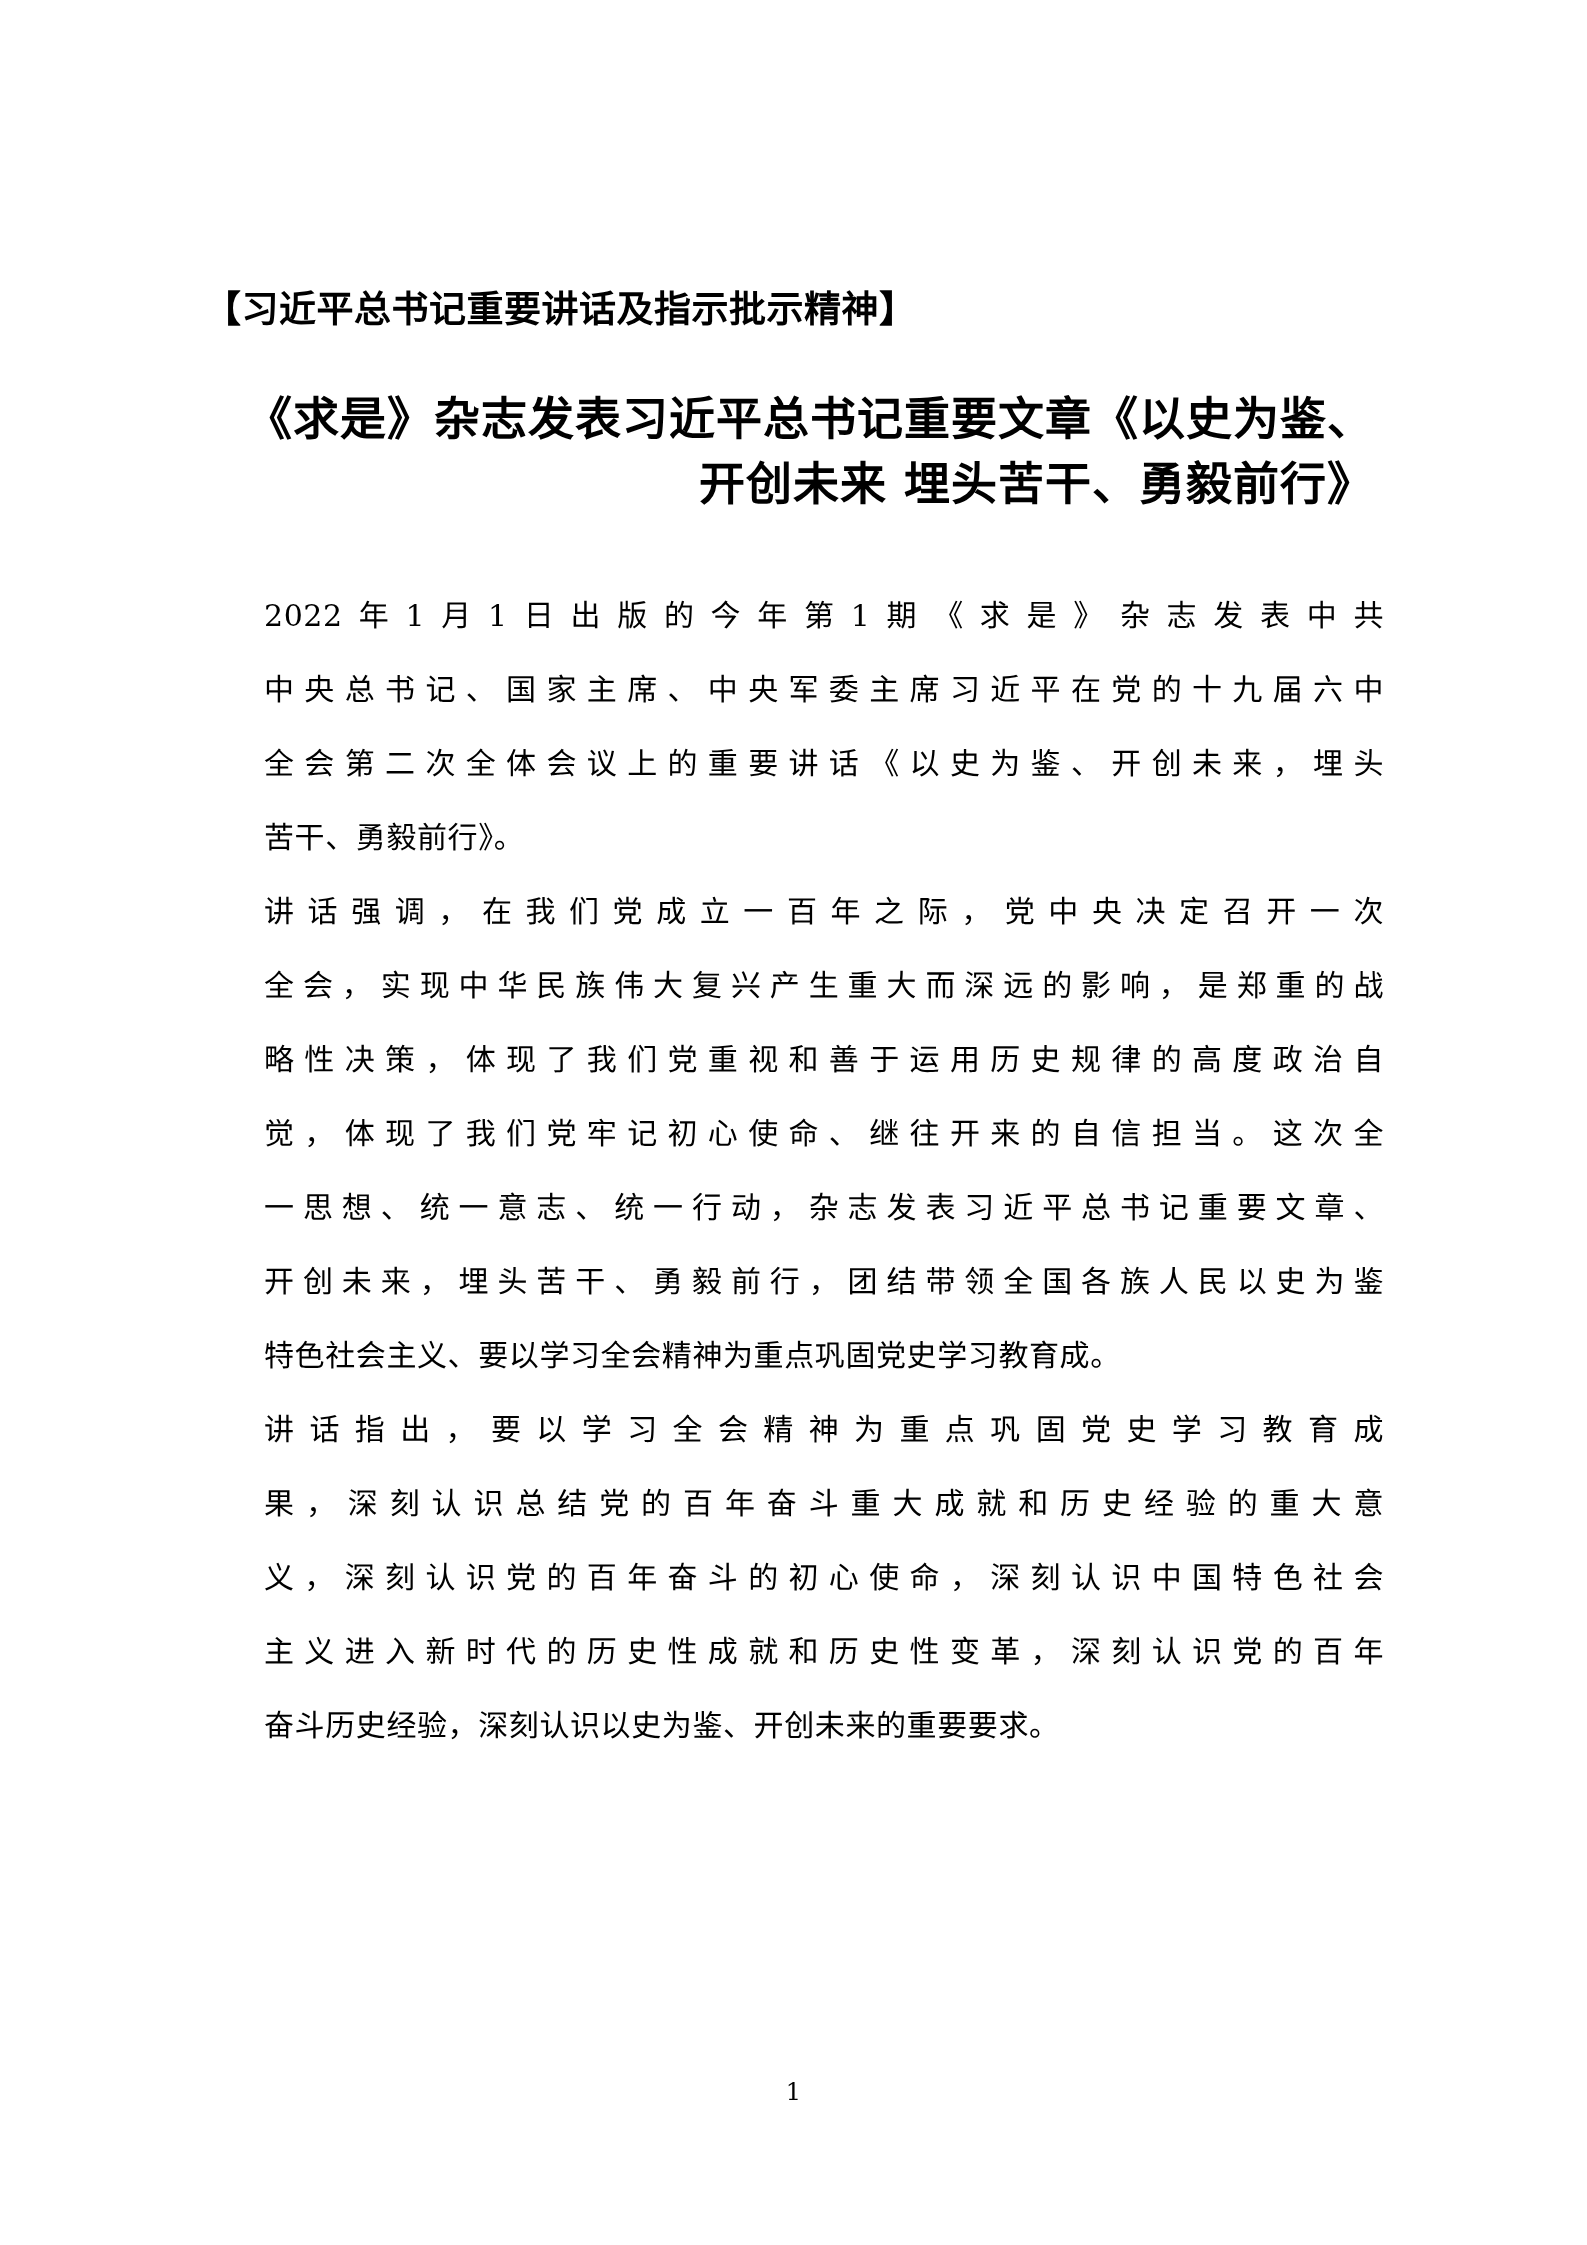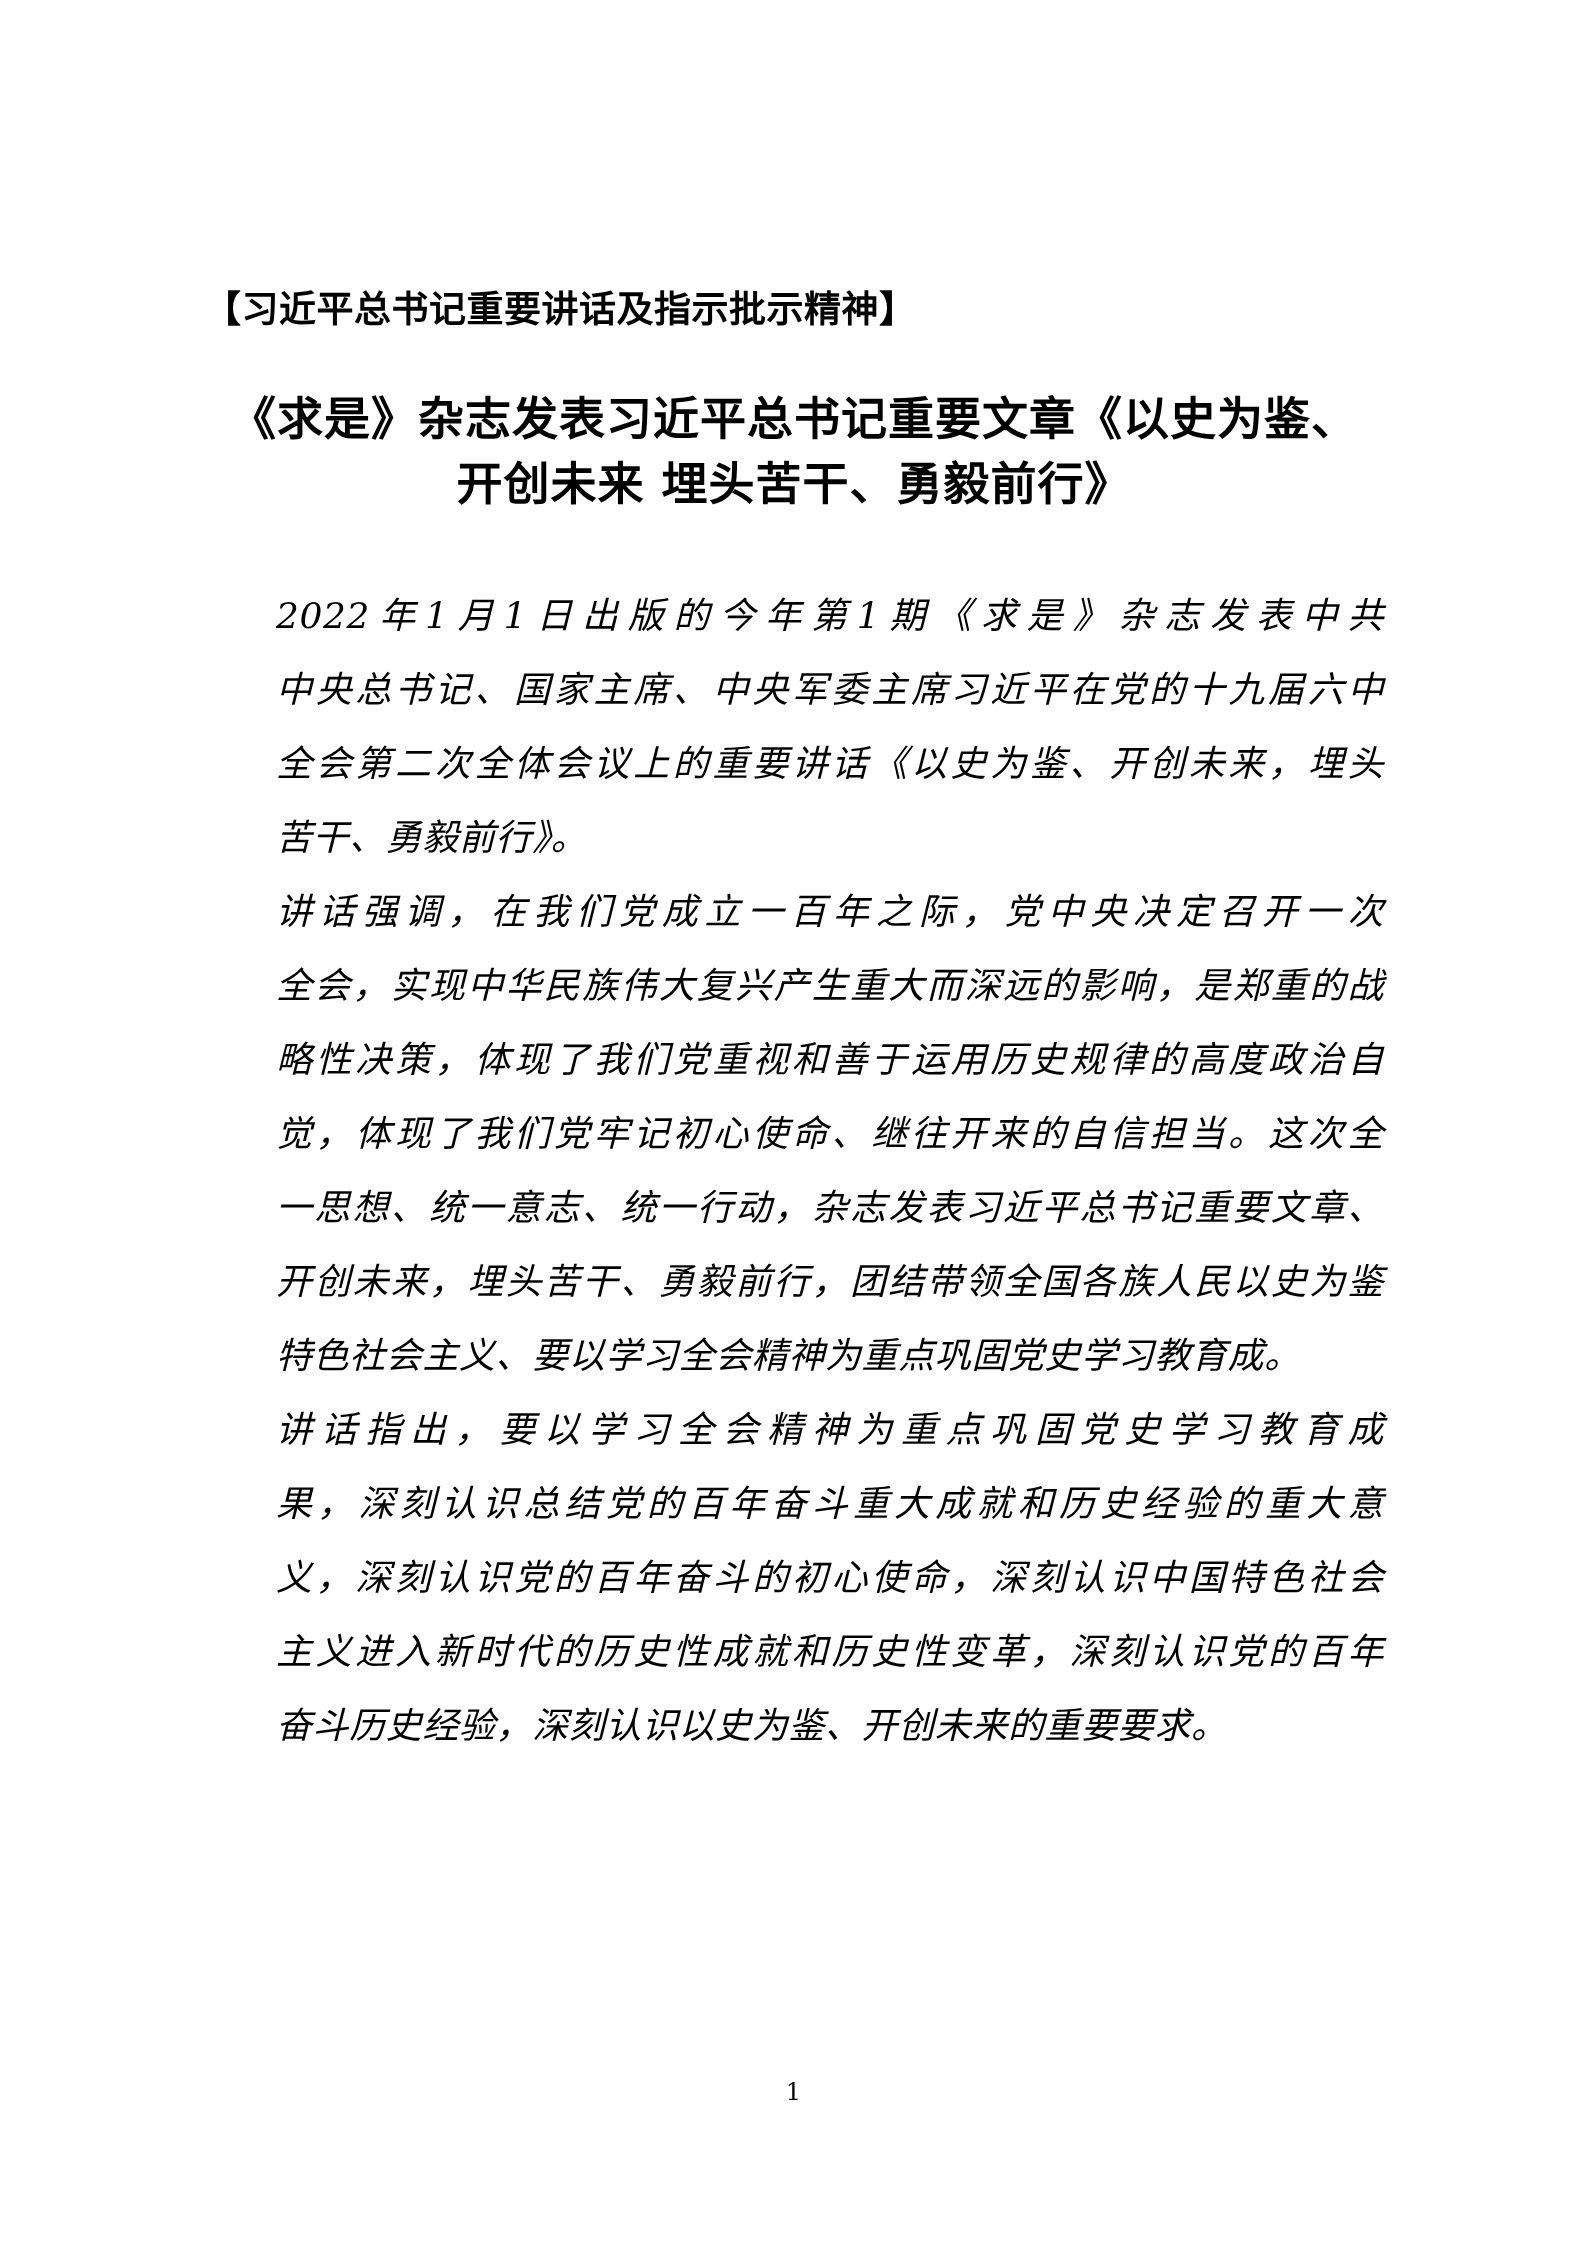--- a/index.html
+++ b/index.html
@@ -48,32 +48,32 @@
     font-family: "DejaVu Serif", "Liberation Serif", serif;
     font-weight: bold;
     font-size: 46px;
     line-height: 1.42;
     text-align: center;
     letter-spacing: 1px;
     padding: 0 10px;
   }
   .doc-title .tline {
     display: block;
+    text-align: right;
   }
 
   
   .body-text {
     margin-top: 62px;
     font-family: "DejaVu Serif", "Liberation Serif", serif;
-    font-size: 36px;
+    font-size: 30px;
     line-height: 74px;
     text-align: justify;
     text-justify: inter-character;
     letter-spacing: 0.6px;
-    font-style: italic;
   }
   .body-text p {
     margin: 0 0 0 0;
     text-indent: 2em;
     text-align: justify;
     text-align-last: left;
     text-justify: inter-character;
   }
   .body-text p + p {
     margin-top: 0;

